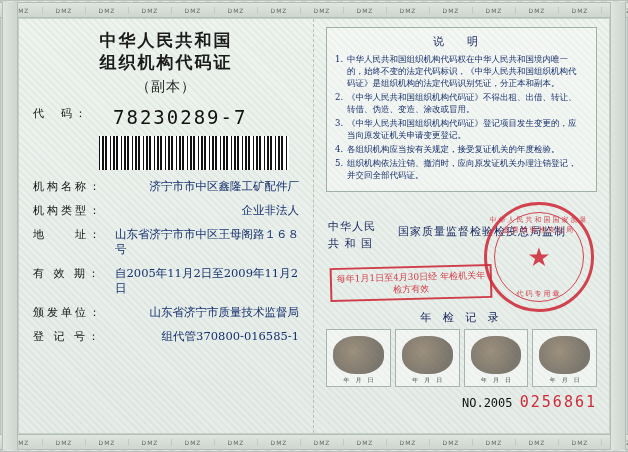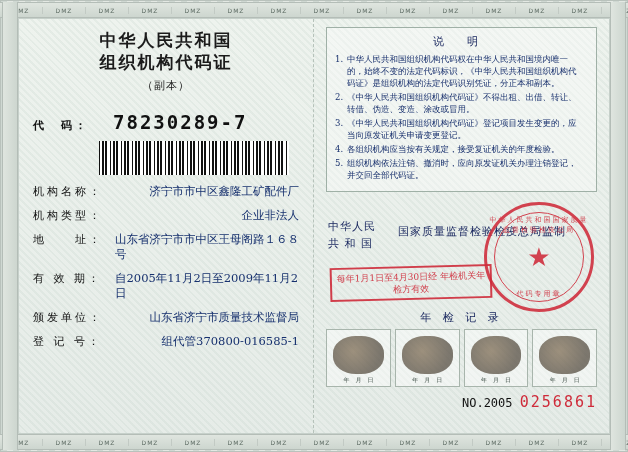--- a/index.html
+++ b/index.html
@@ -47,24 +47,24 @@
   .panel.left{width:50%;padding:10px 14px 8px 14px;border-right:1px dashed #b6c2ba;}
   .panel.right{width:50%;padding:8px 12px 8px 12px;}
 
   
   .title{
     text-align:center;color:#1b1b1b;font-weight:bold;
     font-size:17px;line-height:22px;letter-spacing:2px;
     font-family:"DejaVu Serif","Liberation Serif",serif;
   }
   .subtitle{
-    text-align:center;font-size:11px;margin-top:5px;letter-spacing:1px;
+    text-align:center;font-size:14px;margin-top:5px;letter-spacing:1px;
     font-family:"DejaVu Serif","Liberation Serif",serif;color:#222;
   }
-  .code-row{display:flex;align-items:flex-end;margin-top:18px;font-weight:bold;}
+  .code-row{display:flex;align-items:flex-start;margin-top:10px;}
   .lbl{
     font-size:11px;color:#111;white-space:nowrap;letter-spacing:3px;
     font-family:"DejaVu Serif","Liberation Serif",serif;
   }
   .lbl.w4{width:74px;}
   .code-val{
     font-size:19px;color:#111;letter-spacing:2px;margin-left:6px;
     font-family:"DejaVu Sans Mono","Liberation Mono",monospace;
   }
   .barcode{

